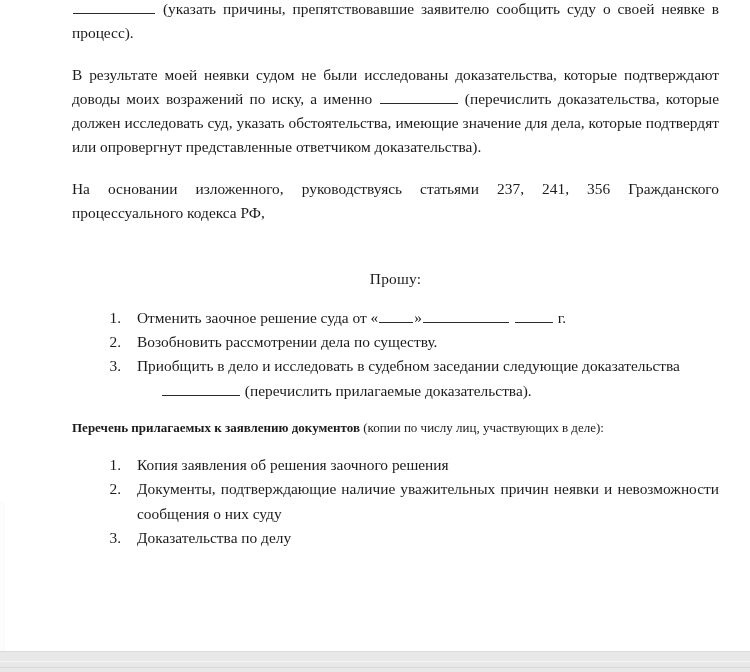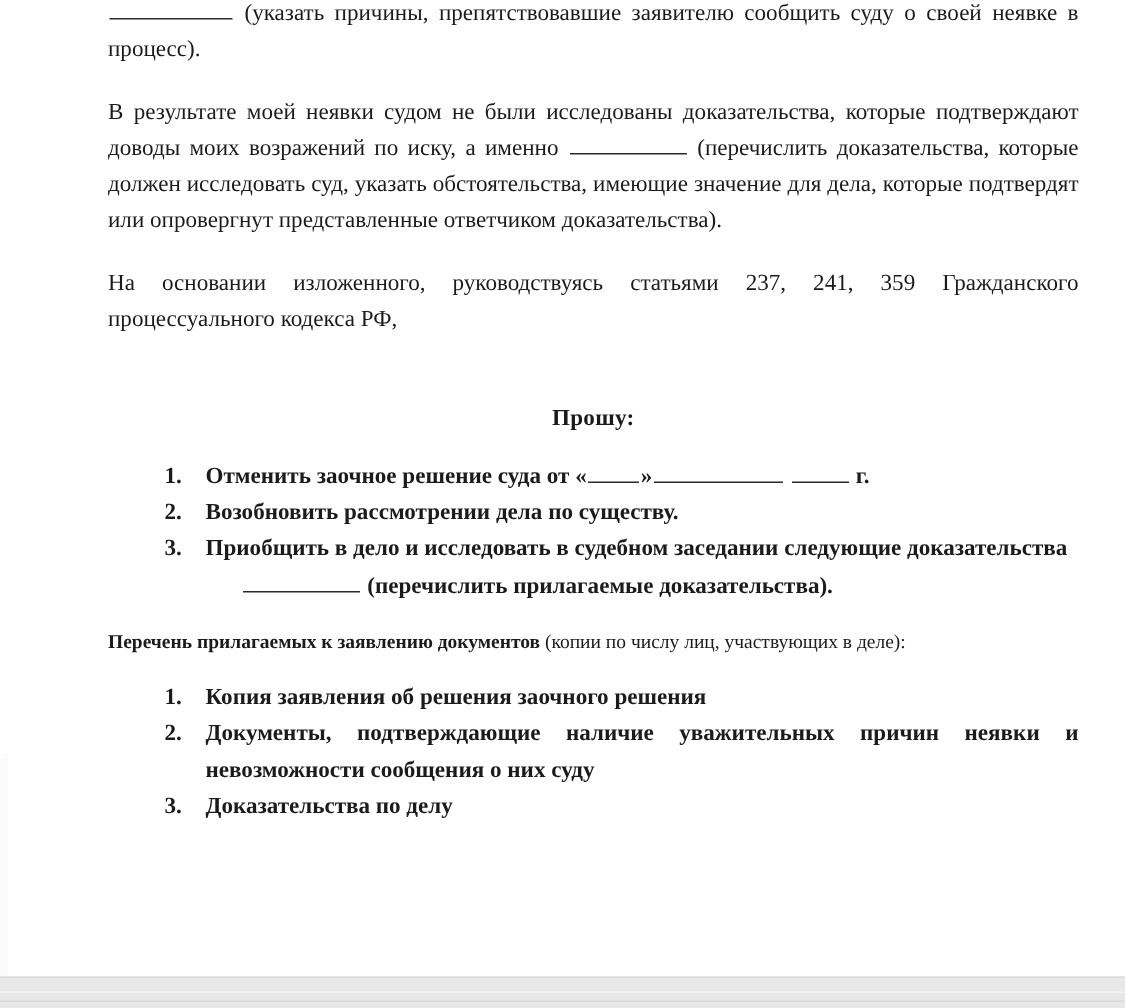--- a/index.html
+++ b/index.html
@@ -67,21 +67,21 @@
   .blank.w-mid  { width: 78px; }
   .blank.w-date-day { width: 34px; }
   .blank.w-date-month { width: 86px; }
   .blank.w-date-year { width: 38px; }
 
   .heading-center {
     margin: 0;
     padding: 0;
     font-size: 15.4px;
     line-height: 24.3px;
-    font-weight: bold;
+    font-weight: normal;
     text-align: center;
     letter-spacing: 0.2px;
   }
 
   .spacer-before-proshu { height: 25px; }
   .spacer-after-proshu { height: 14px; }
   .spacer-before-perechen { height: 13px; }
   .spacer-before-list2 { height: 13px; }
 
   ol.doc-list {
@@ -93,21 +93,20 @@
     line-height: 24.3px;
   }
   ol.doc-list > li {
     margin: 0;
     padding-left: 12px;
     text-align: left;
   }
   ol.doc-list.justified > li {
     text-align: justify;
     text-justify: inter-word;
-    font-weight: bold;
   }
   ol.doc-list > li::marker {
     font-size: 15.4px;
   }
 
   .sub-line {
     display: block;
     padding-left: 24px;
   }
 
@@ -153,21 +152,21 @@
 <div class="page-left-edge"></div>
 
 <div class="page">
   <div class="content">
 
     <p class="para first"><span class="blank w-long"></span> <span>(указать причины, препятствовавшие заявителю сообщить суду о своей неявке в процесс).</span></p>
 
 
     <p class="para"><span>В результате моей неявки судом не были исследованы доказательства, которые подтверждают доводы моих возражений по иску, а именно</span> <span class="blank w-mid"></span> <span>(перечислить доказательства, которые должен исследовать суд, указать обстоятельства, имеющие значение для дела, которые подтвердят или опровергнут представленные ответчиком доказательства).</span></p>
 
-    <p class="para"><span>На основании изложенного, руководствуясь статьями 237, 241, 359 Гражданского процессуального кодекса РФ,</span></p>
+    <p class="para"><span>На основании изложенного, руководствуясь статьями 237, 241, 356 Гражданского процессуального кодекса РФ,</span></p>
 
     <div class="spacer-before-proshu"></div>
 
     <div class="heading-center">Прошу:</div>
 
     <div class="spacer-after-proshu"></div>
 
     <ol class="doc-list justified">
       <li><span>Отменить заочное решение суда от «</span><span class="blank w-date-day"></span><span>»</span><span class="blank w-date-month"></span> <span class="blank w-date-year"></span> <span>г.</span></li>
       <li><span>Возобновить рассмотрении дела по существу.</span></li>

